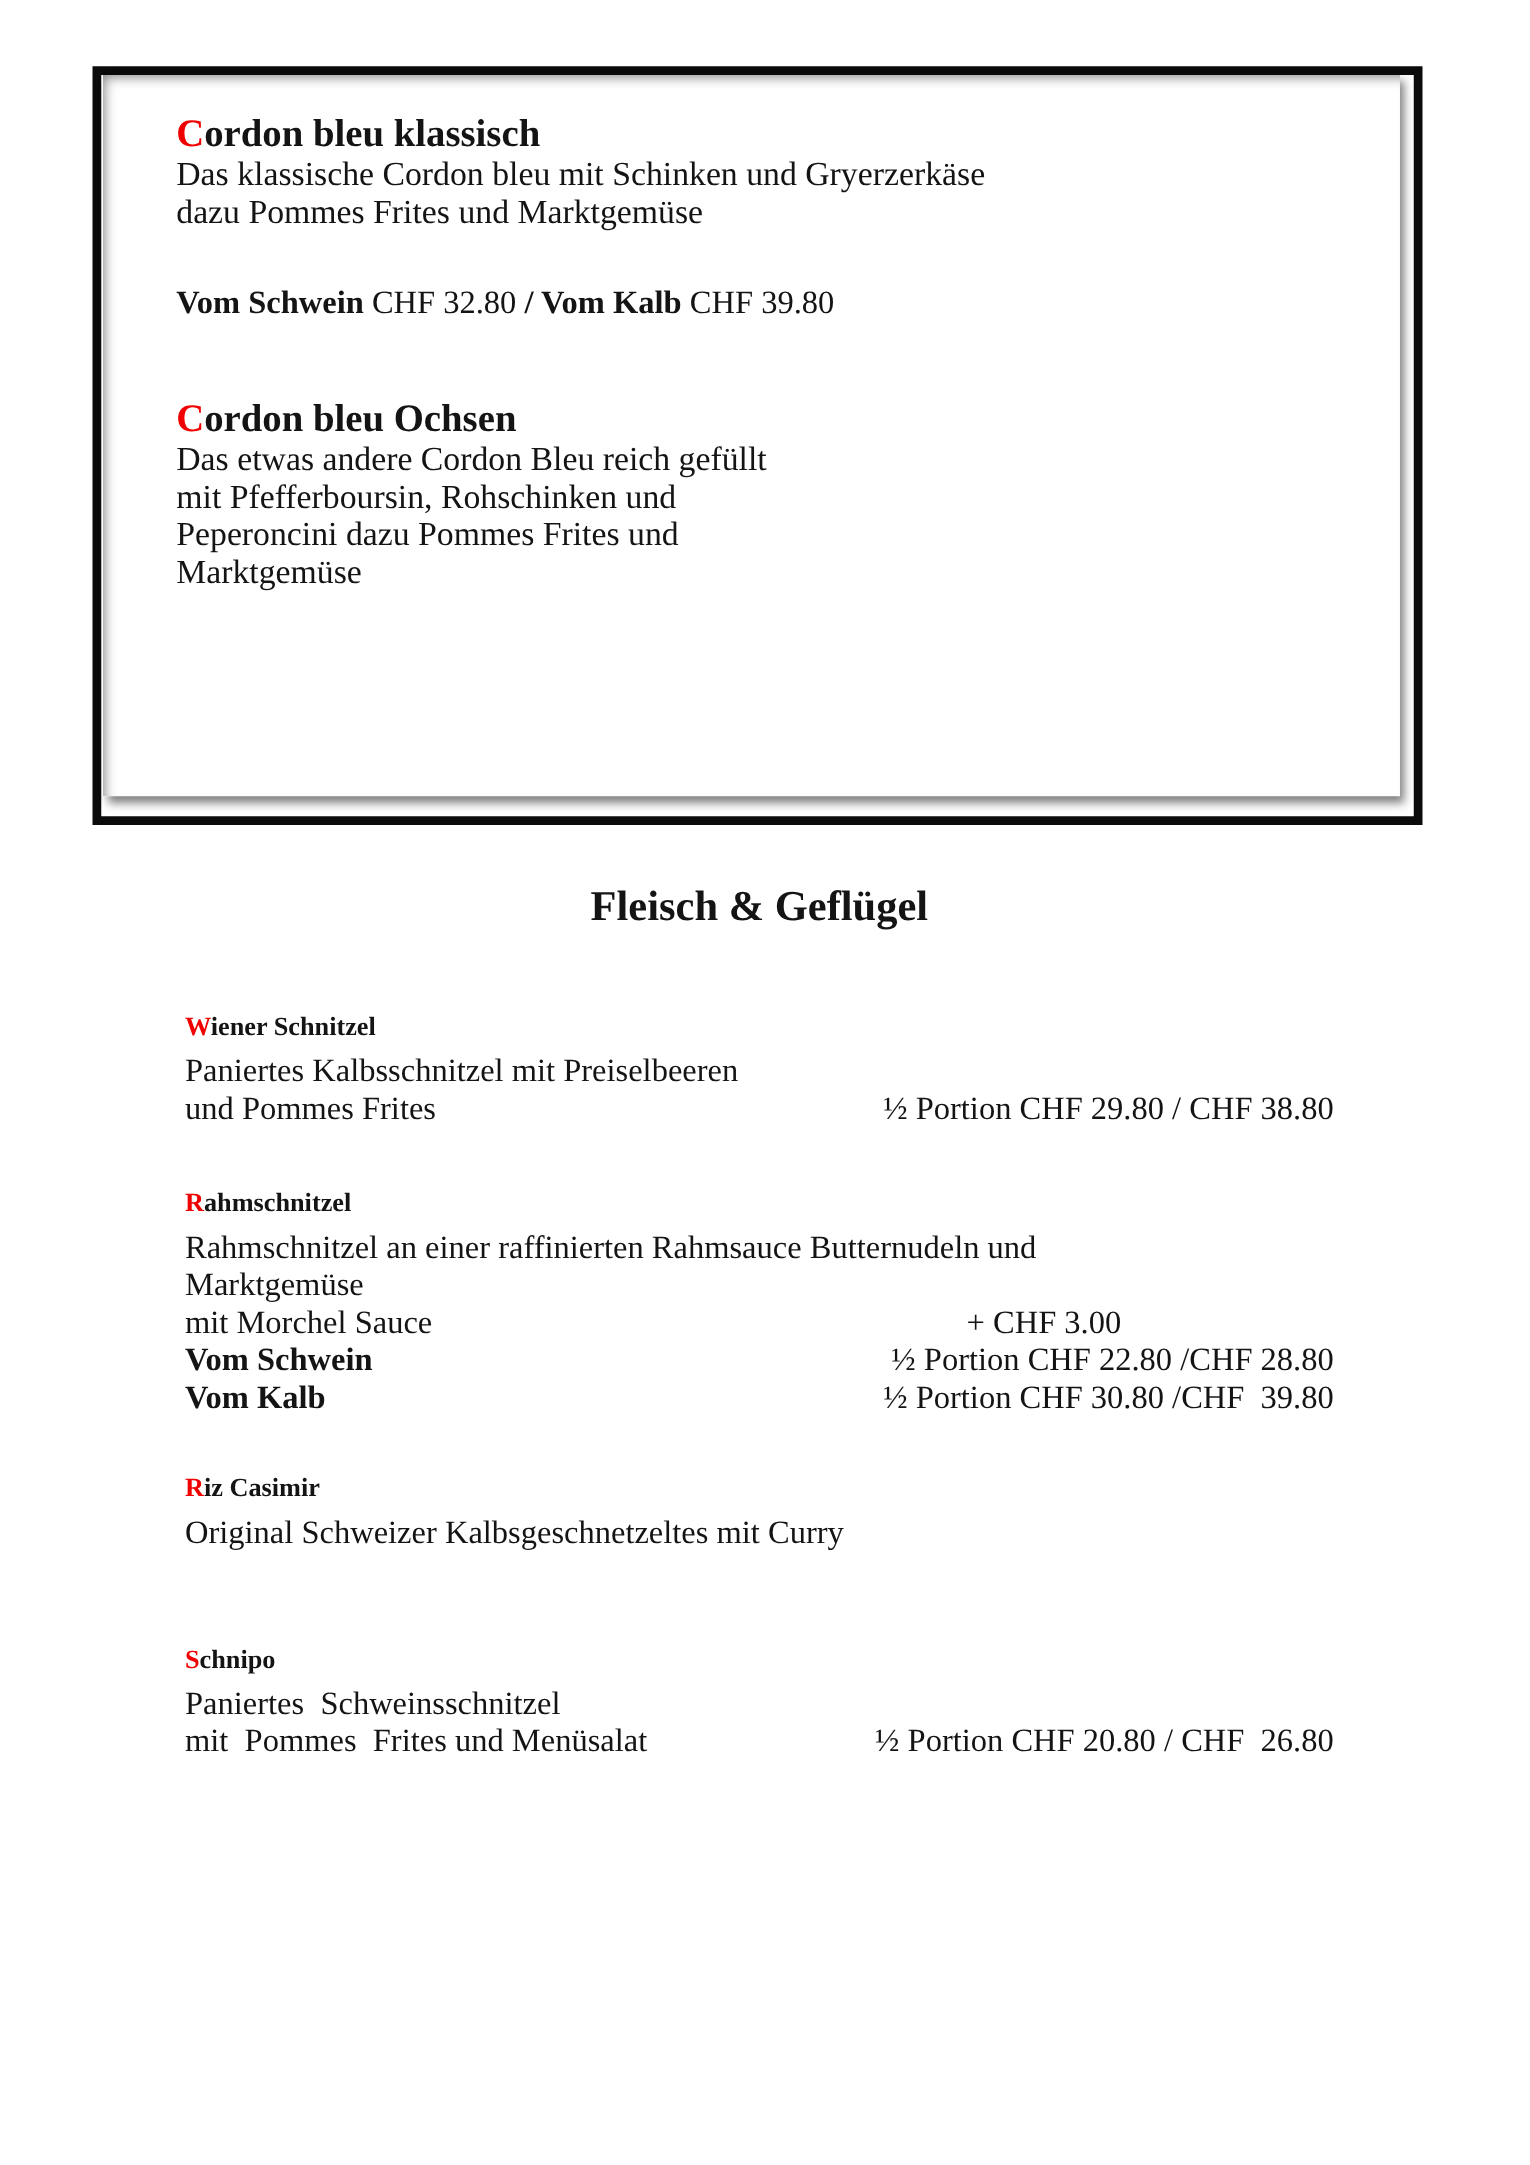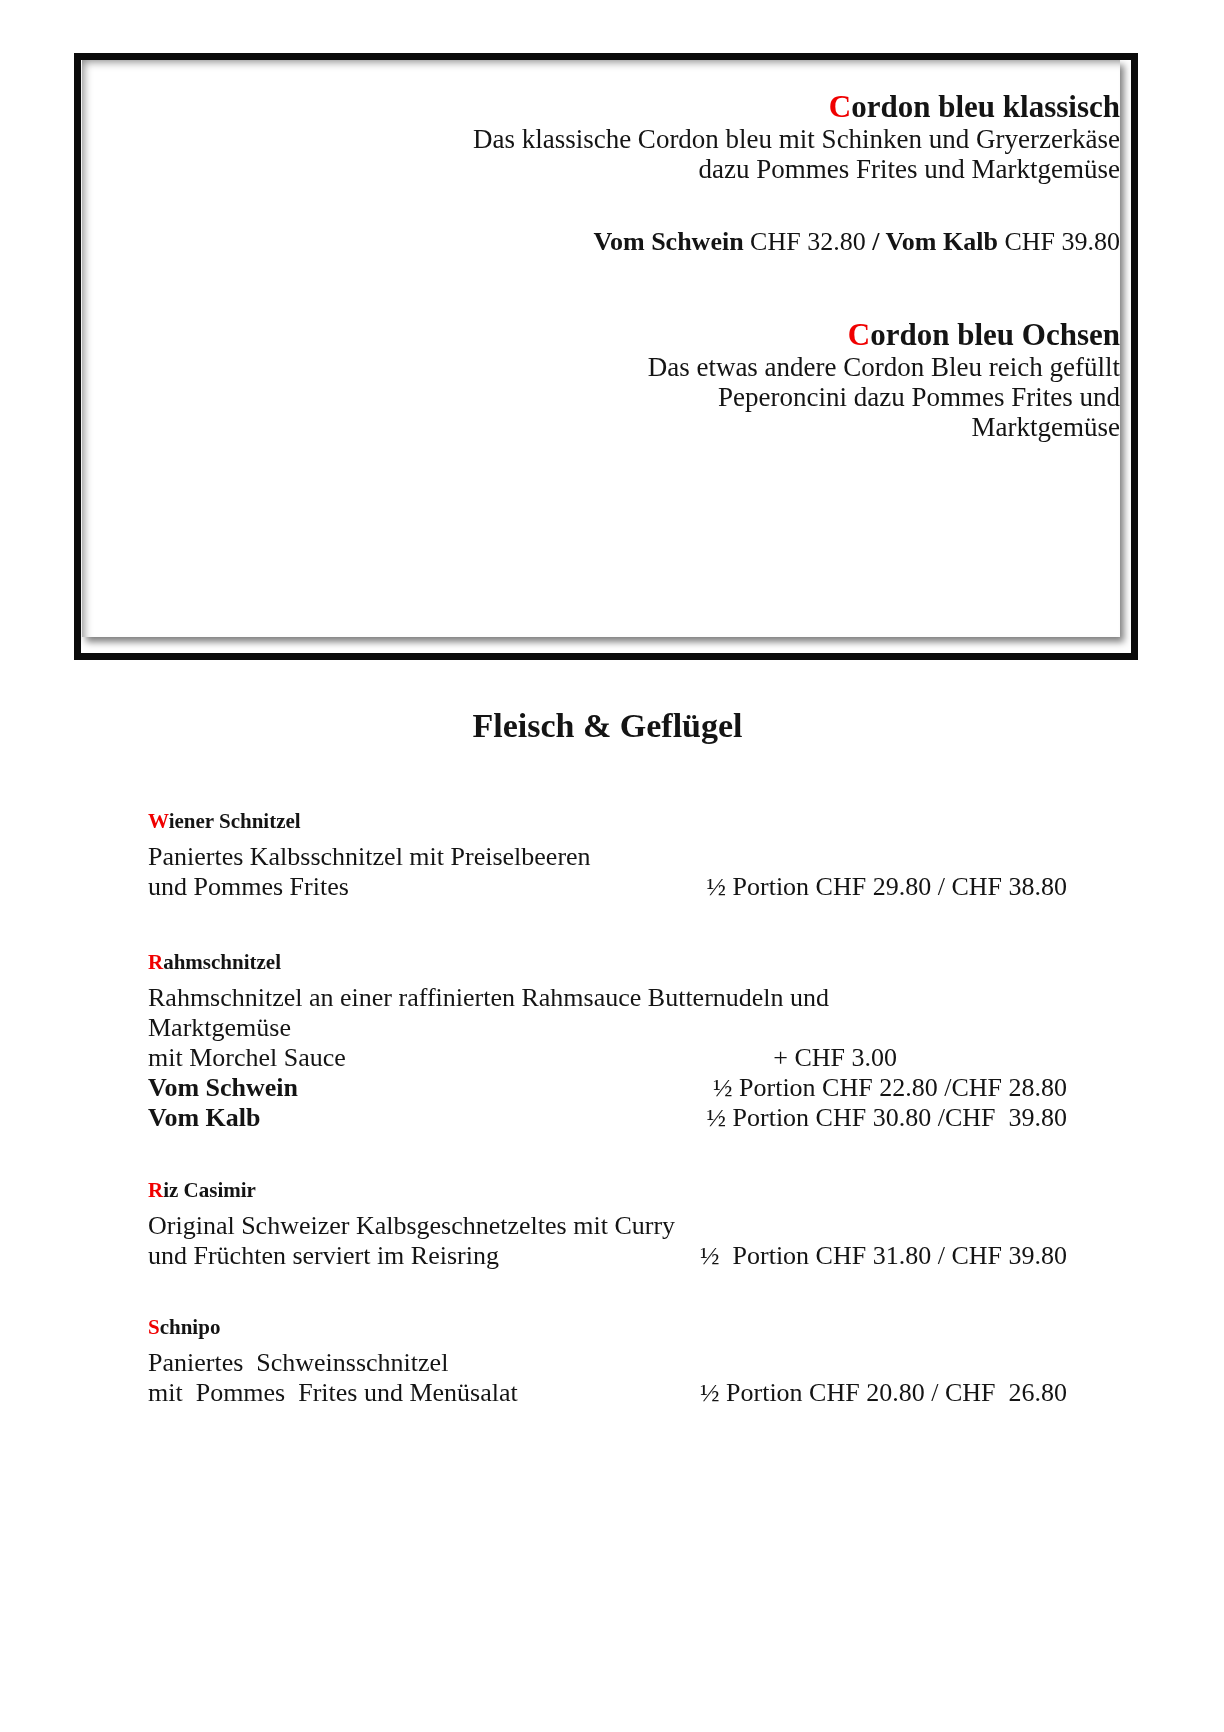--- a/index.html
+++ b/index.html
@@ -16,21 +16,21 @@
   .frame-box {
     position:absolute; left:74px; top:53px; width:1064px; height:607px;
     border:7px solid #0b0b0b; background:#ffffff;
   }
   .page {
     position:absolute; left:1px; top:0; width:1038px; height:577px;
     background:#ffffff;
     box-shadow: 4px 5px 7px rgba(0,0,0,0.50), inset 5px 5px 9px -3px rgba(0,0,0,0.45);
   }
   .page .block {
-    position:absolute; left:0; width:100%; padding-left:41px; text-align:right;
+    position:absolute; left:0; width:100%; padding-left:59px; text-align:left;
   }
   .box-title { font-size:31px; font-weight:700; line-height:34px; }
   .box-lines { font-size:27px; line-height:30px; }
   .box-price { font-size:26px; line-height:30px; white-space:pre; }
   .box-price .b { font-weight:700; }
   .initial { color:var(--accent); }
 
   .s1-title { top:30px; }
   .s1-lines { top:64px; }
   .s1-price { top:167px; }
@@ -77,20 +77,21 @@
         <div>Das klassische Cordon bleu mit Schinken und Gryerzerkäse</div>
         <div>dazu Pommes Frites und Marktgemüse</div>
       </div>
 
       <div class="block box-price s1-price"><span class="b">Vom Schwein</span><span> CHF 32.80 </span><span class="b">/</span><span class="b"> Vom Kalb</span><span> CHF 39.80</span></div>
 
       <div class="block box-title s2-title"><span class="initial">C</span><span>ordon bleu Ochsen</span></div>
 
       <div class="block box-lines s2-lines">
         <div>Das etwas andere Cordon Bleu reich gefüllt</div>
+        <div>mit Pfefferboursin, Rohschinken und</div>
         <div>Peperoncini dazu Pommes Frites und</div>
         <div>Marktgemüse</div>
       </div>
 
 
     </div>
   </div>
 
   <div class="section-title">Fleisch &amp; Geflügel</div>
 
@@ -129,24 +130,20 @@
         <span class="price">½ Portion CHF 30.80 /CHF  39.80</span>
       </div>
   </div>
 
   <div class="menu-item item-riz">
     <h3 class="item-title"><span class="initial">R</span><span>iz Casimir</span></h3>
     <div class="row">
         <span class="left">Original Schweizer Kalbsgeschnetzeltes mit Curry</span>
         <span class="price"></span>
       </div>
-    <div class="row">
-        <span class="left">und Früchten serviert im Reisring</span>
-        <span class="price">½  Portion CHF 31.80 / CHF 39.80</span>
-      </div>
   </div>
 
   <div class="menu-item item-schnipo">
     <h3 class="item-title"><span class="initial">S</span><span>chnipo</span></h3>
     <div class="row">
         <span class="left">Paniertes  Schweinsschnitzel</span>
         <span class="price"></span>
       </div>
     <div class="row">
         <span class="left">mit  Pommes  Frites und Menüsalat</span>

